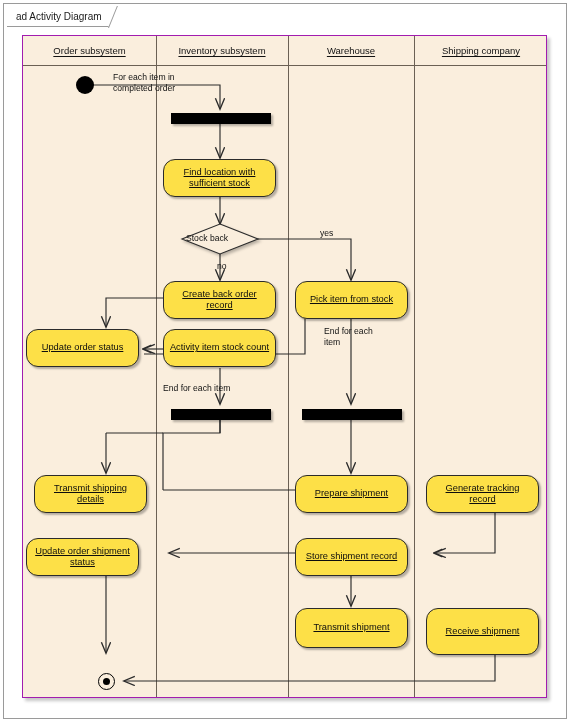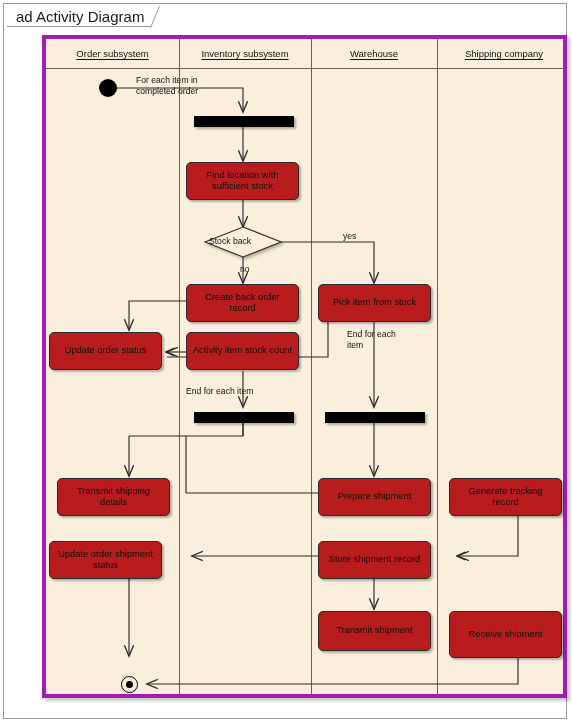--- a/index.html
+++ b/index.html
@@ -15,55 +15,56 @@
   .frame{
     position:absolute;left:3px;top:3px;width:564px;height:716px;
     border:1px solid #9a9a9a;background:#ffffff;box-sizing:border-box;
   }
   .frame-tab{
     position:absolute;left:3px;top:3px;height:20px;
     box-sizing:border-box;
     border:1px solid #9a9a9a;border-left:none;border-top:none;
     background:#ffffff;
     padding:0 26px 0 9px;
-    line-height:19px;font-size:15px;color:#1a1a1a;
+    line-height:19px;font-size:10px;color:#1a1a1a;
     white-space:nowrap;
     border-bottom-right-radius:2px;
   }
   .frame-tab::after{
     content:"";position:absolute;right:-1px;top:-1px;
     width:20px;height:22px;background:#ffffff;
     border-left:1px solid #9a9a9a;
     transform:skewX(-22deg);transform-origin:bottom left;
   }
 
   
   .canvas{
-    position:absolute;left:42px;top:35px;width:525px;height:663px;
-    background:#faeedd;border:4px solid #a21caf;box-sizing:border-box;
+    position:absolute;left:22px;top:35px;width:525px;height:663px;
+    background:#faeedd;border:1px solid #a21caf;box-sizing:border-box;
     box-shadow:3px 3px 3px rgba(0,0,0,.22);
   }
   .lane-div{position:absolute;top:0;bottom:0;width:1px;background:#6b6054;}
   .lane-hdr-line{position:absolute;left:0;right:0;height:1px;background:#6b6054;}
   .lane-title{
     position:absolute;top:9px;text-align:center;font-size:9.5px;color:#121212;
     text-decoration:underline;text-underline-offset:2px;white-space:nowrap;
   }
 
   
   svg.layer{position:absolute;left:0;top:0;width:525px;height:663px;overflow:visible;}
 
   
   .node{
     position:absolute;box-sizing:border-box;
-    background:#b91c1c;border:1px solid #2b2b2b;border-radius:5px;
+    background:#fde047;border:1px solid #2b2b2b;border-radius:12px;
     display:flex;align-items:center;justify-content:center;text-align:center;
     font-size:9.3px;color:#0d0d0d;line-height:11.5px;
     box-shadow:2px 2px 2px rgba(0,0,0,.28);
     padding:0 5px;
+    text-decoration:underline;
   }
   .barnode{
     position:absolute;background:#000000;border:1px solid #000;
     box-shadow:2px 2px 2px rgba(0,0,0,.28);
   }
   .initial{
     position:absolute;width:18px;height:18px;border-radius:50%;
     background:#000000;
   }
   .final-out{

